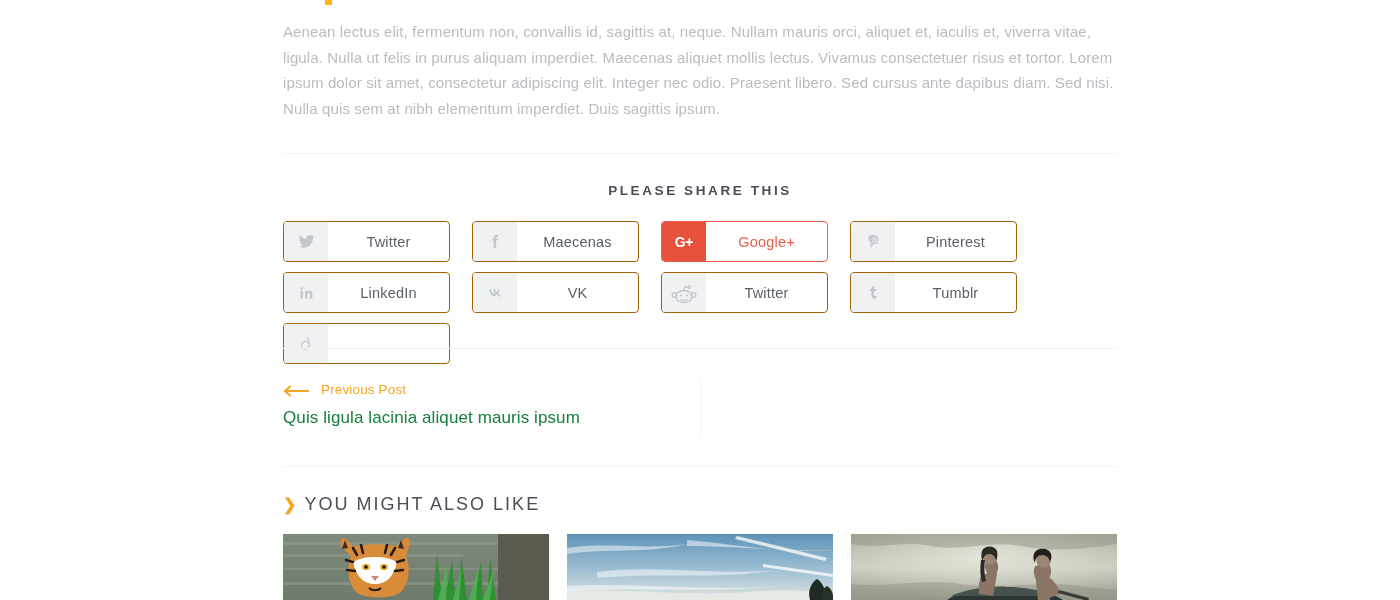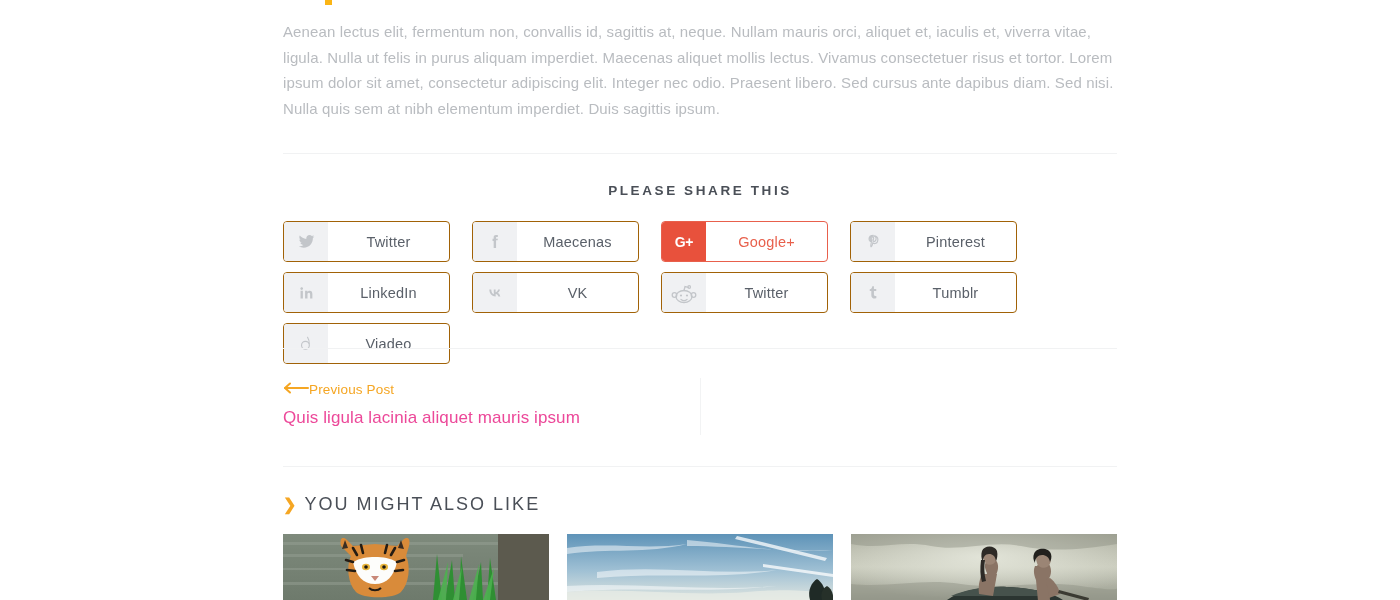--- a/index.html
+++ b/index.html
@@ -141,38 +141,39 @@
     top: 6px;
     width: 1px;
     height: 57px;
     background: #f2f3f4;
   }
   .nav-kicker {
     position: absolute;
     left: 0;
     top: 10px;
     display: flex;
-    align-items: flex-start;
+    align-items: flex-end;
+    gap: 12px;
     cursor: pointer;
   }
   .nav-arrow {
     color: #f5a623;
     display: block;
   }
   .nav-kicker-label {
     font-size: 13.5px;
     color: #f5a623;
     letter-spacing: 0.15px;
   }
   .nav-title {
     position: absolute;
     left: 0;
     top: 36px;
     font-size: 17px;
-    color: #ec4899;
+    color: #15803d;
     letter-spacing: 0.1px;
     cursor: pointer;
   }
 
   
   .related-head {
     position: absolute;
     left: 0;
     top: 494px;
     display: flex;
@@ -296,21 +297,20 @@
         <span class="lbl">Tumblr</span>
       </div>
 
       <div class="share-btn">
         <span class="ico">
           <svg width="17" height="17" viewBox="0 0 24 24" fill="none" stroke="currentColor" stroke-width="1.6" stroke-linecap="round">
               <circle cx="10.5" cy="14.5" r="5.5"></circle>
               <path d="M13.5 3.2c1.8 3 2.6 5.8 2.3 9"></path>
             </svg>
         </span>
-        <span class="lbl">Viadeo</span>
       </div>
 
     </div>
 
     <div class="divider d2"></div>
 
     <div class="postnav">
       <div class="postnav-divider"></div>
 
       <div class="nav-kicker">

